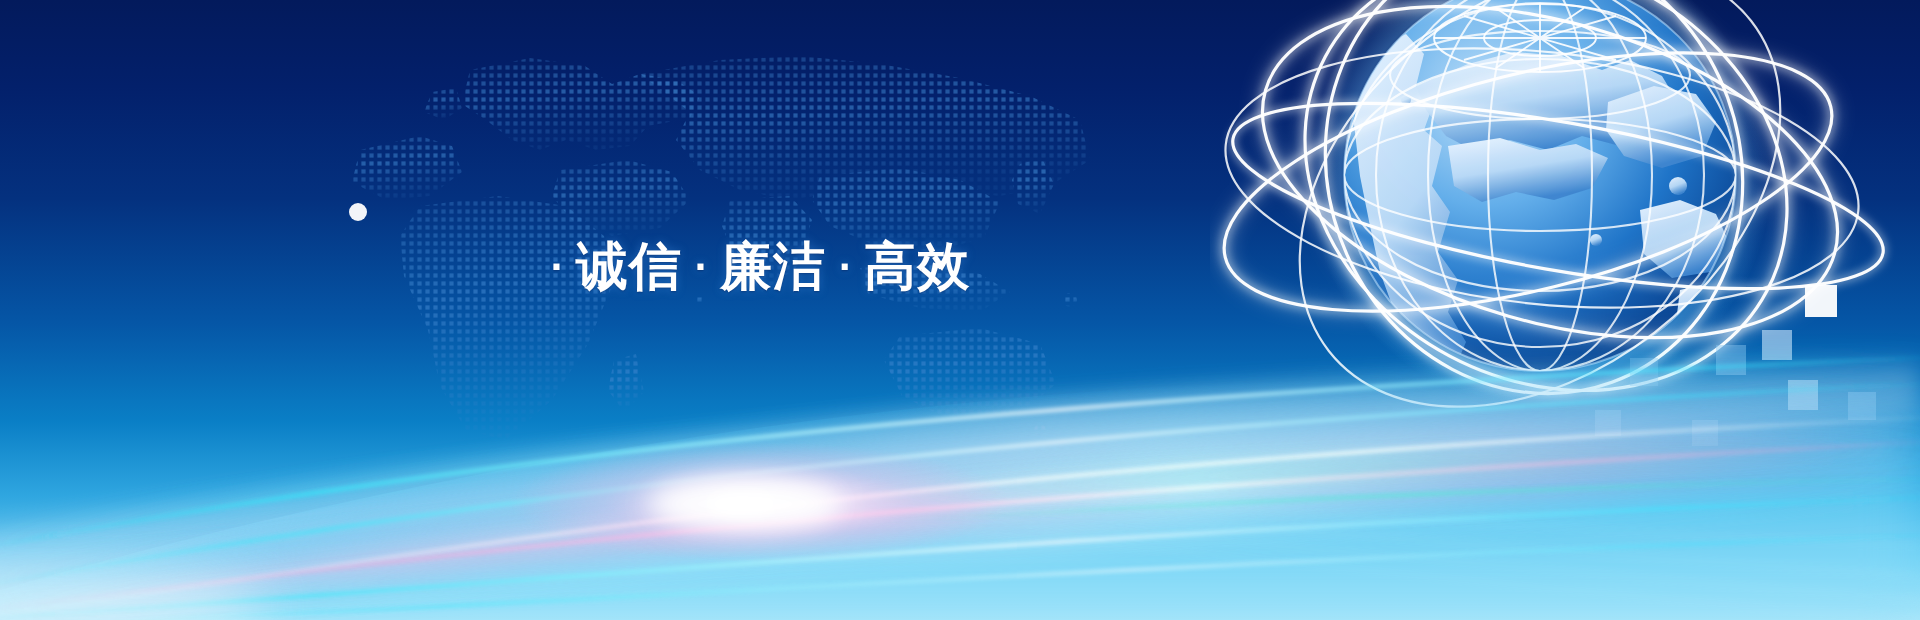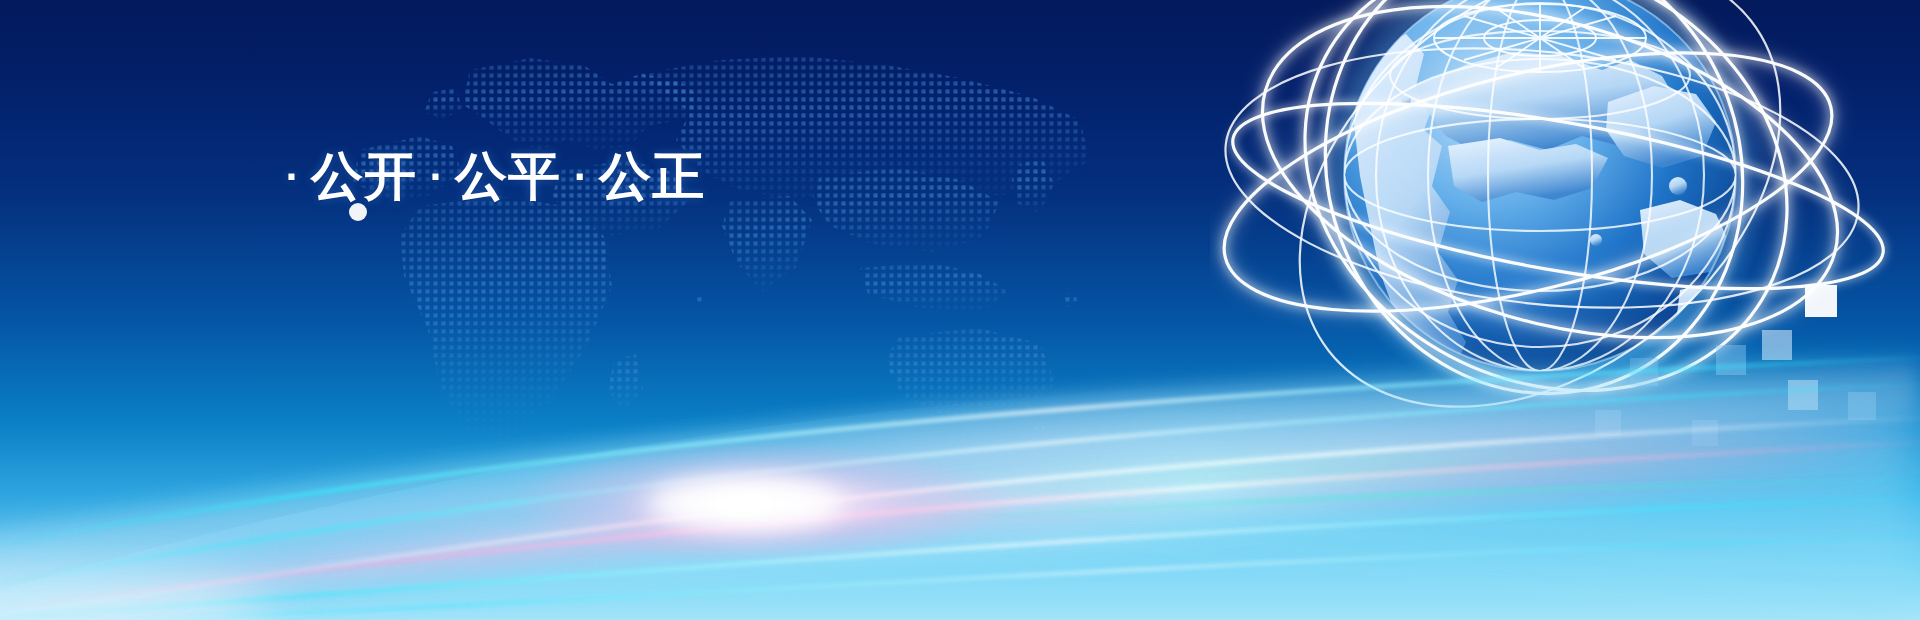--- a/index.html
+++ b/index.html
@@ -306,19 +306,19 @@
 
       <ellipse cx="760" cy="212" rx="250" ry="60" fill="url(#hotspot)" opacity="0.95"></ellipse>
       <ellipse cx="745" cy="214" rx="96" ry="26" fill="#ffffff" opacity="0.92" filter="url(#bl12)"></ellipse>
       <ellipse cx="742" cy="214" rx="34" ry="11" fill="#ffffff" filter="url(#bl5)"></ellipse>
 
       <ellipse cx="70" cy="316" rx="200" ry="34" fill="#ffffff" opacity="0.55" filter="url(#bl26)"></ellipse>
     </svg>
   </div>
 
   <div class="slogan">
-    <div class="line line1">
-      <span class="sep">·</span><span class="sp"></span><span>公开</span><span class="sp"></span><span class="sep">·</span><span class="sp"></span><span>公平</span><span class="sp"></span><span class="sep">·</span><span class="sp"></span><span>公正</span>
+
+    <div class="line line2">
+      <span class="sep">·</span><span class="sp"></span><span>诚信</span><span class="sp"></span><span class="sep">·</span><span class="sp"></span><span>廉洁</span><span class="sp"></span><span class="sep">·</span><span class="sp"></span><span>高效</span>
     </div>
-
   </div>
 
 </div>
 
 </body></html>

